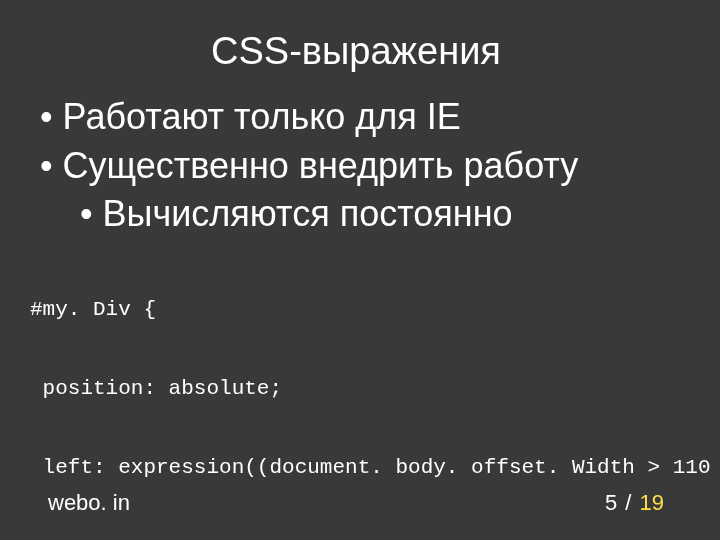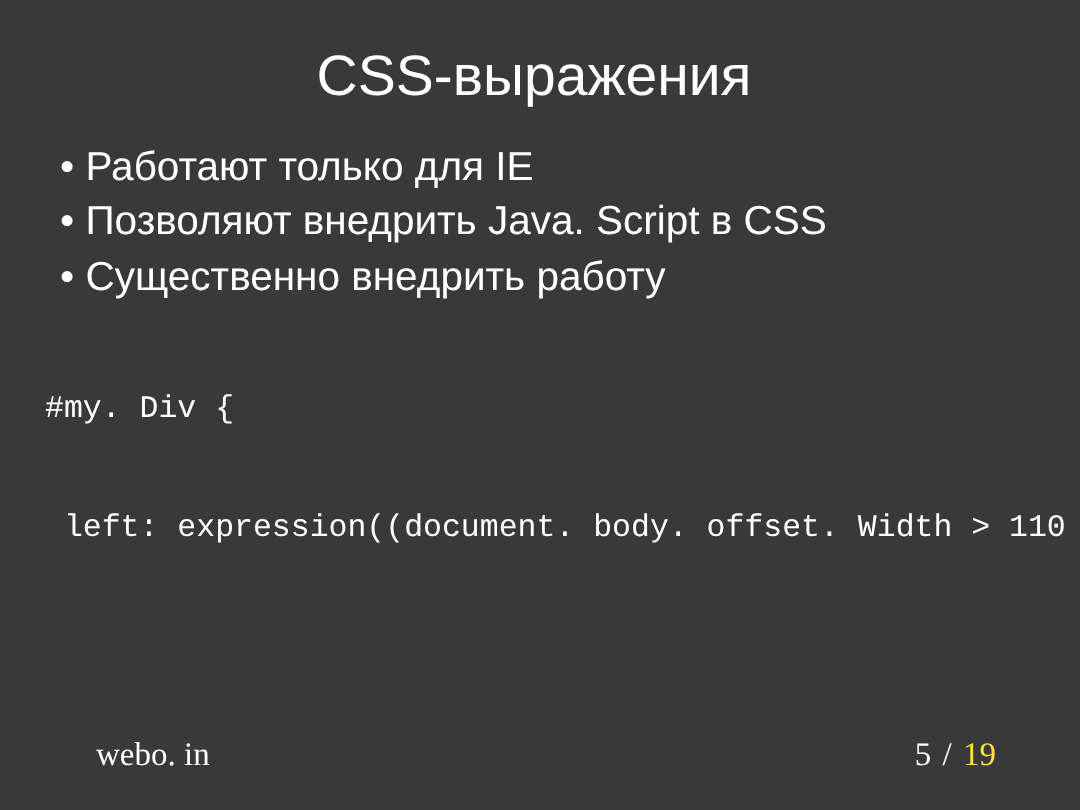--- a/index.html
+++ b/index.html
@@ -23,21 +23,21 @@
     text-align: center;
     font-size: 38px;
     font-weight: normal;
     margin: 10px 0 20px 0;
     font-family: Arial, sans-serif;
   }
   ul.main {
     list-style: none;
     padding: 0;
     margin: 0 0 0 10px;
-    font-size: 27px;
+    font-size: 36px;
     line-height: 1.35;
   }
   ul.main > li::before {
     content: "• ";
   }
   ul.sub {
     list-style: none;
     padding: 0;
     margin: 0 0 0 40px;
   }
@@ -47,50 +47,53 @@
   .code {
     font-family: "Courier New", Courier, monospace;
     font-size: 21px;
     line-height: 1.25;
     white-space: pre;
     margin: 6px 0 0 0;
   }
   .footer {
     position: absolute;
     bottom: 24px;
-    left: 16px;
+    left: 0;
     right: 0;
     padding: 0 48px;
     display: flex;
     justify-content: space-between;
     align-items: baseline;
-    font-family: Liberation Serif, serif;
+    font-family: Liberation Sans, sans-serif;
     font-size: 22px;
   }
   .pagenum .cur { color: #ffffff; }
   .pagenum .sep { color: #ffffff; margin: 0 2px; }
   .pagenum .total { color: #fde047; }
 </style>
 </head>
 <body>
 
 <div class="slide">
 
   <h1 class="title">CSS-выражения</h1>
 
   <ul class="main">
     <li>Работают только для IE</li>
-    <li>Позволяют внедрить Java. Script в CSS</li>
     <li>
       <span>Существенно внедрить работу</span>
+      <ul class="sub">
+        <li>Вычисляются постоянно</li>
+      </ul>
     </li>
   </ul>
 
   <div class="code">
     <div>#my. Div {</div>
+    <div> position: absolute;</div>
     <div> left: expression((document. body. offset. Width &gt; 110 ?</div>
     
     
     
   </div>
 
   <div class="footer">
     <span>webo. in</span>
     <span class="pagenum">
       <span class="cur">5</span>

